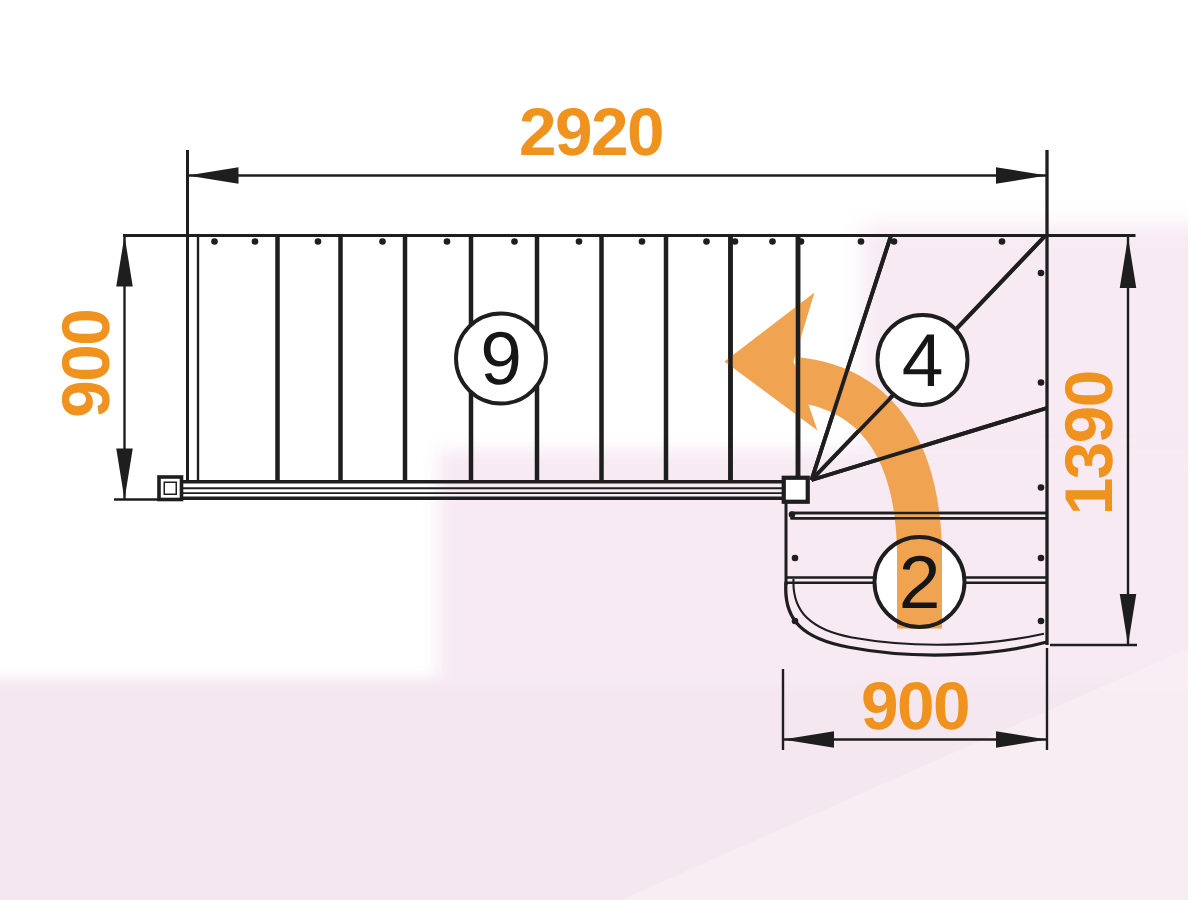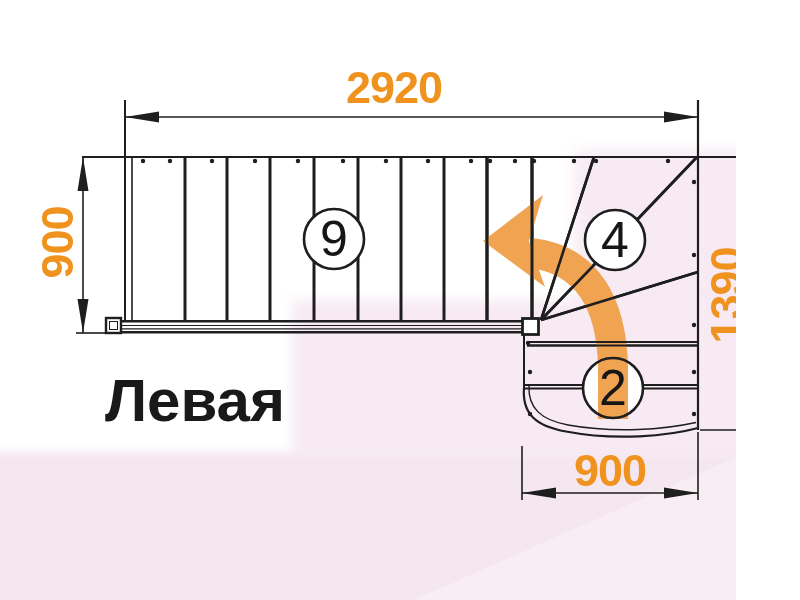--- a/index.html
+++ b/index.html
@@ -1,17 +1,17 @@
 <!DOCTYPE html>
 <html><head>
 <meta charset="utf-8">
 <style>
   html,body{margin:0;padding:0;background:#ffffff;}
   #stage{
-    position:relative;width:736px;height:600px;overflow:hidden;background:#ffffff;
+    position:relative;width:792px;height:600px;overflow:hidden;background:#ffffff;
     font-family:"Liberation Sans","DejaVu Sans",sans-serif;
   }
   .bg{position:absolute;}
   .bg-a{left:575px;top:150px;width:250px;height:306px;background:#f7eaf3;filter:blur(7px);}
   .bg-b{left:292px;top:300px;width:530px;height:156px;background:#f7eaf3;filter:blur(6px);}
   .bg-c{left:-12px;top:452px;width:830px;height:170px;background:#f5e7f0;filter:blur(4px);}
   .bg-d{left:380px;top:420px;width:440px;height:195px;background:#faeff6;opacity:.8;
         clip-path:polygon(100% 0,100% 100%,0 100%);filter:blur(5px);}
   svg#plan{position:absolute;left:0;top:0;}
   .label{position:absolute;color:#f0921e;font-weight:bold;font-size:45px;line-height:45px;
@@ -164,15 +164,14 @@
 
   <div class="label" style="left:294px;top:65px;width:200px;">2920</div>
   <div class="label vert" style="left:-3px;top:220px;width:120px;">900</div>
   <div class="label vert" style="left:666px;top:273px;width:120px;">1390</div>
   <div class="label" style="left:510px;top:448px;width:200px;">900</div>
 
   <div class="circle-num" style="left:304px;top:209px;">9</div>
   <div class="circle-num" style="left:585px;top:210px;">4</div>
   <div class="circle-num" style="left:583px;top:358px;">2</div>
 
-  <div class="title">Левая</div>
 
 </div>
 
 </body></html>

